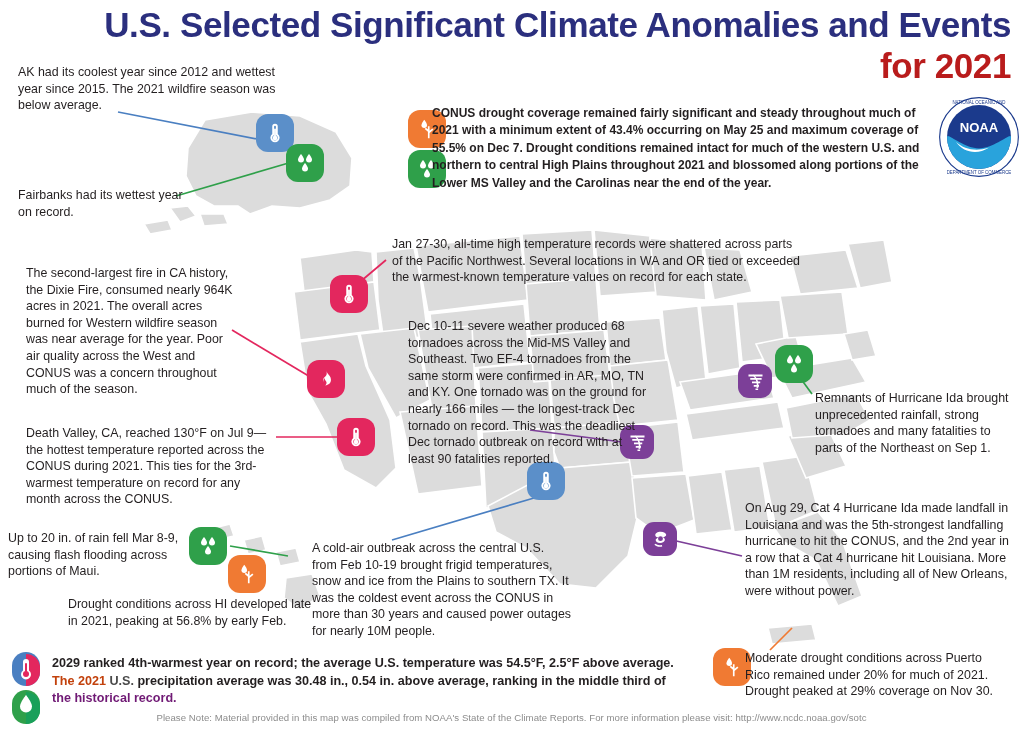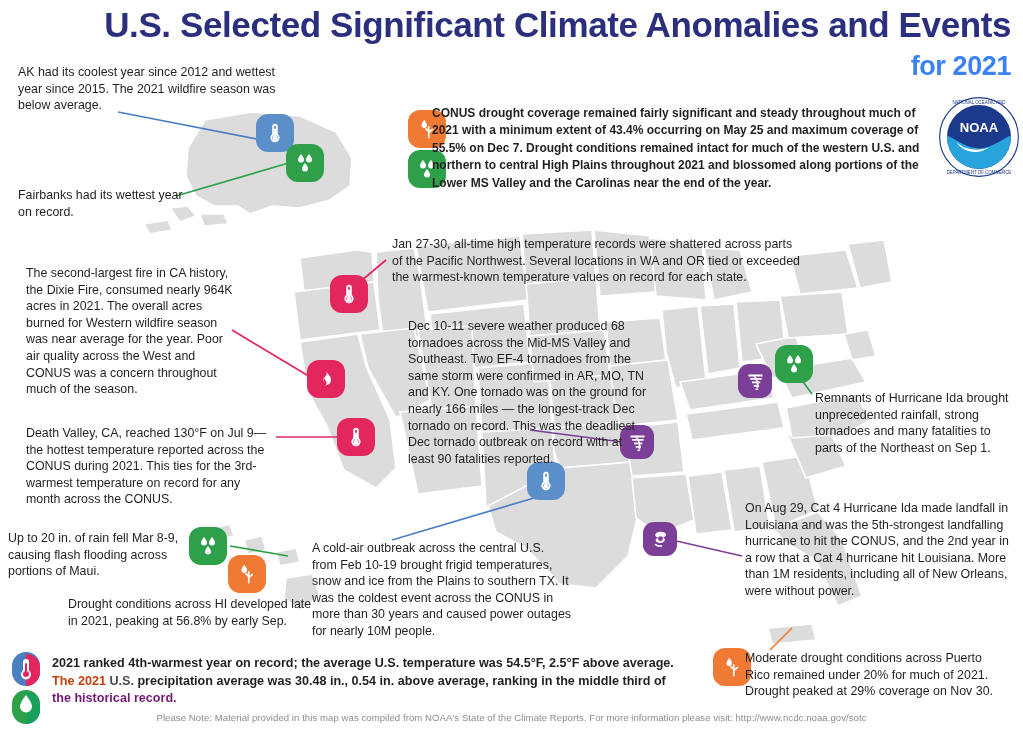--- a/index.html
+++ b/index.html
@@ -14,21 +14,21 @@
   
   .title-wrap {
     position: absolute; right: 12px; top: 4px; width: 1000px;
     text-align: right;
   }
   .title-line1 {
     font-size: 35px; font-weight: bold; color: #2b2f7e;
     letter-spacing: -0.4px; line-height: 42px; white-space: nowrap;
   }
   .title-line2 {
-    font-size: 27px; font-weight: bold; color: #3b82f6;
+    font-size: 35px; font-weight: bold; color: #b91c1c;
     letter-spacing: -0.4px; line-height: 40px;
   }
 
   
   .map-layer { position:absolute; left:0; top:0; width:1023px; height:731px; }
 
   
   .callout {
     position: absolute;
     font-size: 12.4px;
@@ -300,41 +300,41 @@
 <div class="callout" style="left:408px; top:318px; width:240px;">Dec 10-11 severe weather produced 68 tornadoes across the Mid-MS Valley and Southeast. Two EF-4 tornadoes from the same storm were confirmed in AR, MO, TN and KY. One tornado was on the ground for nearly 166 miles — the longest-track Dec tornado on record. This was the deadliest Dec tornado outbreak on record with at least 90 fatalities reported.</div>
 
 <div class="callout" style="left:815px; top:390px; width:205px;">Remnants of Hurricane Ida brought unprecedented rainfall, strong tornadoes and many fatalities to parts of the Northeast on Sep 1.</div>
 
 <div class="callout" style="left:745px; top:500px; width:272px;">On Aug 29, Cat 4 Hurricane Ida made landfall in Louisiana and was the 5th-strongest landfalling hurricane to hit the CONUS, and the 2nd year in a row that a Cat 4 hurricane hit Louisiana. More than 1M residents, including all of New Orleans, were without power.</div>
 
 <div class="callout" style="left:312px; top:540px; width:260px;">A cold-air outbreak across the central U.S. from Feb 10-19 brought frigid temperatures, snow and ice from the Plains to southern TX. It was the coldest event across the CONUS in more than 30 years and caused power outages for nearly 10M people.</div>
 
 <div class="callout" style="left:8px; top:530px; width:175px;">Up to 20 in. of rain fell Mar 8-9, causing flash flooding across portions of Maui.</div>
 
-<div class="callout" style="left:68px; top:596px; width:246px;">Drought conditions across HI developed late in 2021, peaking at 56.8% by early Sep.</div>
+<div class="callout" style="left:68px; top:596px; width:246px;">Drought conditions across HI developed late in 2021, peaking at 56.8% by early Feb.</div>
 
 <div class="callout" style="left:745px; top:650px; width:248px;">Moderate drought conditions across Puerto Rico remained under 20% for much of 2021. Drought peaked at 29% coverage on Nov 30.</div>
 
 <svg class="legend-icons" viewBox="0 0 46 74">
   <g>
     <path d="M4 14a14 14 0 0128 0v6a14 14 0 01-28 0z" fill="#4a7fc1"></path>
     <path d="M18 2a14 14 0 0114 12v6a14 14 0 01-14 14z" fill="#e3275e"></path>
     <path d="M18 7a3 3 0 00-3 3v8.4a5 5 0 106 0V10a3 3 0 00-3-3z" fill="#ffffff"></path>
     <rect x="17" y="11" width="2" height="9" rx="1" fill="#e3275e"></rect>
     <circle cx="18" cy="22" r="3" fill="#e3275e"></circle>
   </g>
   <g>
     <path d="M4 52a14 14 0 0128 0v6a14 14 0 01-28 0z" fill="#2fa04a"></path>
     <path d="M18 40a14 14 0 0114 12v6a14 14 0 01-14 14z" fill="#19a05a"></path>
     <path d="M18 43c0 0-6 7.4-6 11.4a6 6 0 1012 0C24 50.4 18 43 18 43z" fill="#ffffff"></path>
   </g>
 </svg>
 
 <div class="summary">
-  <div>2021 ranked 4th-warmest year on record; the average U.S. temperature was 54.5°F, 2.5°F above average.</div>
+  <div>2029 ranked 4th-warmest year on record; the average U.S. temperature was 54.5°F, 2.5°F above average.</div>
   <div>
     <span class="ghost2">The 2021</span>
     <span class="ghost1">U.S.</span>
     <span>precipitation average was 30.48 in., 0.54 in. above average, ranking in the middle third of</span>
   </div>
   <div class="ghost3">the historical record.</div>
 </div>
 
 <div class="footnote">Please Note: Material provided in this map was compiled from NOAA's State of the Climate Reports. For more information please visit: http://www.ncdc.noaa.gov/sotc</div>
 

